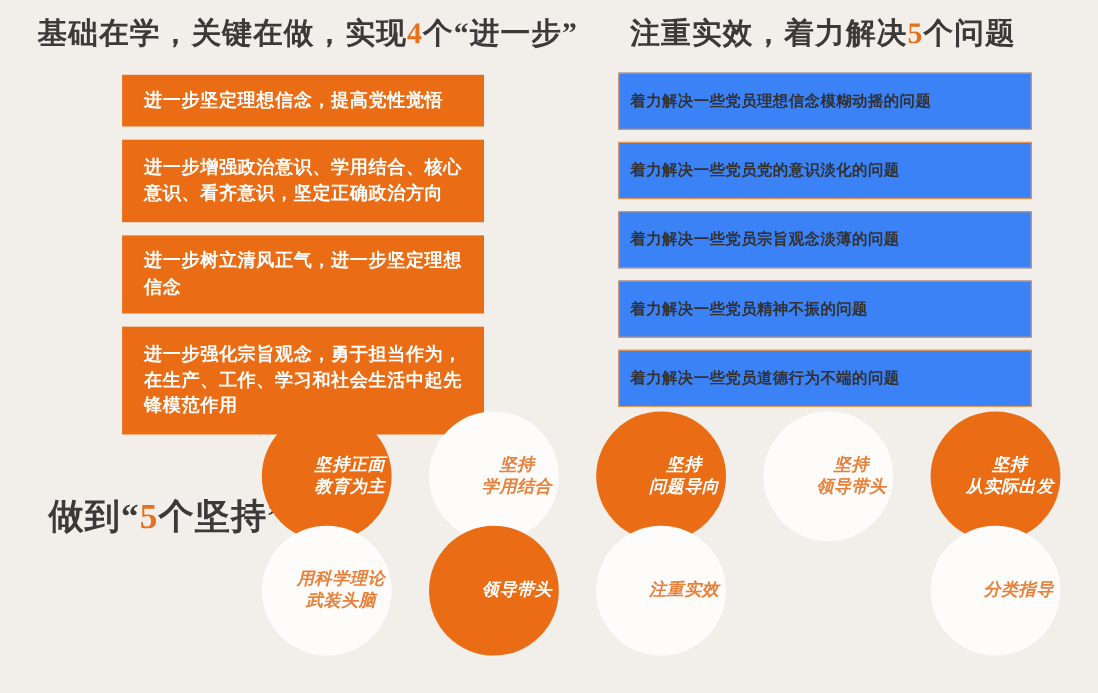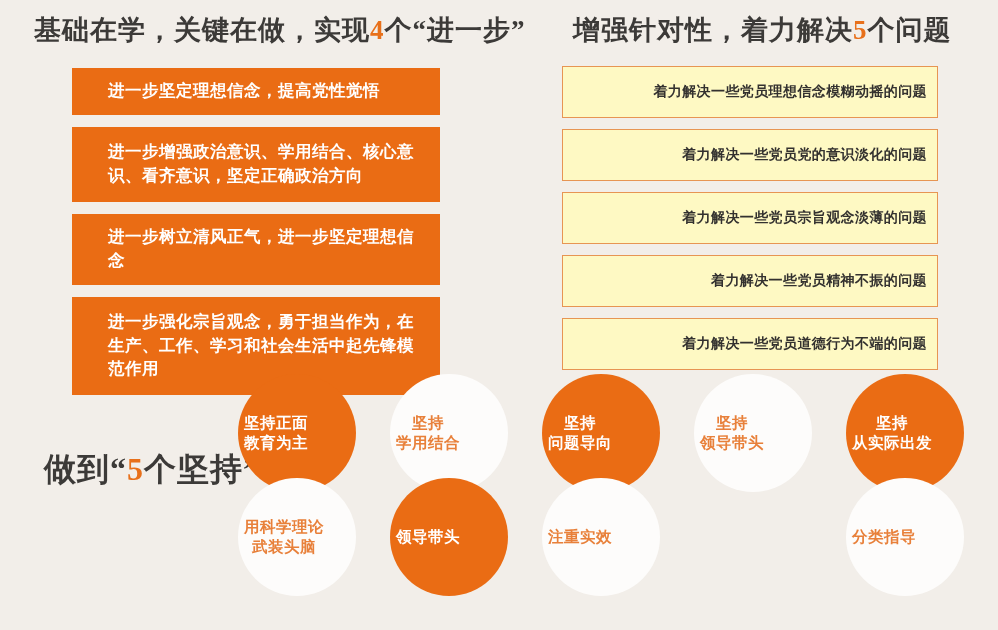--- a/index.html
+++ b/index.html
@@ -43,41 +43,42 @@
     top: 68px;
     width: 368px;
   }
   .bar-item {
     background: #EA6C14;
     color: #FFFFFF;
     font-size: 16.5px;
     font-weight: bold;
     line-height: 1.45;
     letter-spacing: 0.5px;
-    padding: 11px 20px 12px 36px;
+    padding: 11px 20px 12px 20px;
     margin-bottom: 12px;
     box-sizing: border-box;
     font-family: "Liberation Serif", "DejaVu Serif", serif;
+    margin-left: 39px;
   }
   .bar-item.two-line { padding-top: 13px; padding-bottom: 14px; }
 
   
   #right-list {
     position: absolute;
     left: 562px;
     top: 66px;
     width: 376px;
   }
   .outline-item {
     border: 1.5px solid #E79553;
-    background: #fef9c3;
+    background: #3b82f6;
     color: #33312F;
     font-size: 14px;
     letter-spacing: 0.4px;
-    text-align: right;
+    text-align: left;
     padding: 16px 10px;
     margin-bottom: 11px;
     box-sizing: border-box;
     font-family: Liberation Mono, monospace;
     font-weight: bold;
   }
 
   
   #bottom-label {
     position: absolute;
@@ -106,46 +107,47 @@
     height: 228px;
   }
   .bubble {
     position: absolute;
     left: 0;
     width: 118px;
     height: 118px;
     border-radius: 50%;
     display: flex;
     align-items: center;
-    justify-content: flex-start;
+    justify-content: flex-end;
     text-align: center;
     font-size: 15.5px;
     font-weight: bold;
     line-height: 1.3;
     letter-spacing: 0.5px;
     box-sizing: border-box;
     font-family: "Liberation Serif", "DejaVu Serif", serif;
+    font-style: italic;
   }
   .bubble.top    { top: 0; }
   .bubble.bottom { top: 104px; }
   .bubble.orange { background: #EA6C14; color: #FFFFFF; }
   .bubble.light  { background: #FDFCFB; color: #E8803A; }
   .bubble .txt { display: block; padding: 0 6px; }
 </style>
 </head>
 <body>
 
 <div id="infographic">
 
   <div class="section-heading" id="heading-left">
     <span>基础在学，关键在做，实现</span><span class="num">4</span><span>个“进一步”</span>
   </div>
 
   <div class="section-heading" id="heading-right">
-    <span>增强针对性，着力解决</span><span class="num">5</span><span>个问题</span>
+    <span>注重实效，着力解决</span><span class="num">5</span><span>个问题</span>
   </div>
 
   <div id="left-list">
     <div class="bar-item">进一步坚定理想信念，提高党性觉悟</div>
     <div class="bar-item two-line">进一步增强政治意识、学用结合、核心意识、看齐意识，坚定正确政治方向</div>
     <div class="bar-item">进一步树立清风正气，进一步坚定理想信念</div>
     <div class="bar-item two-line">进一步强化宗旨观念，勇于担当作为，在生产、工作、学习和社会生活中起先锋模范作用</div>
   </div>
 
   <div id="right-list">

